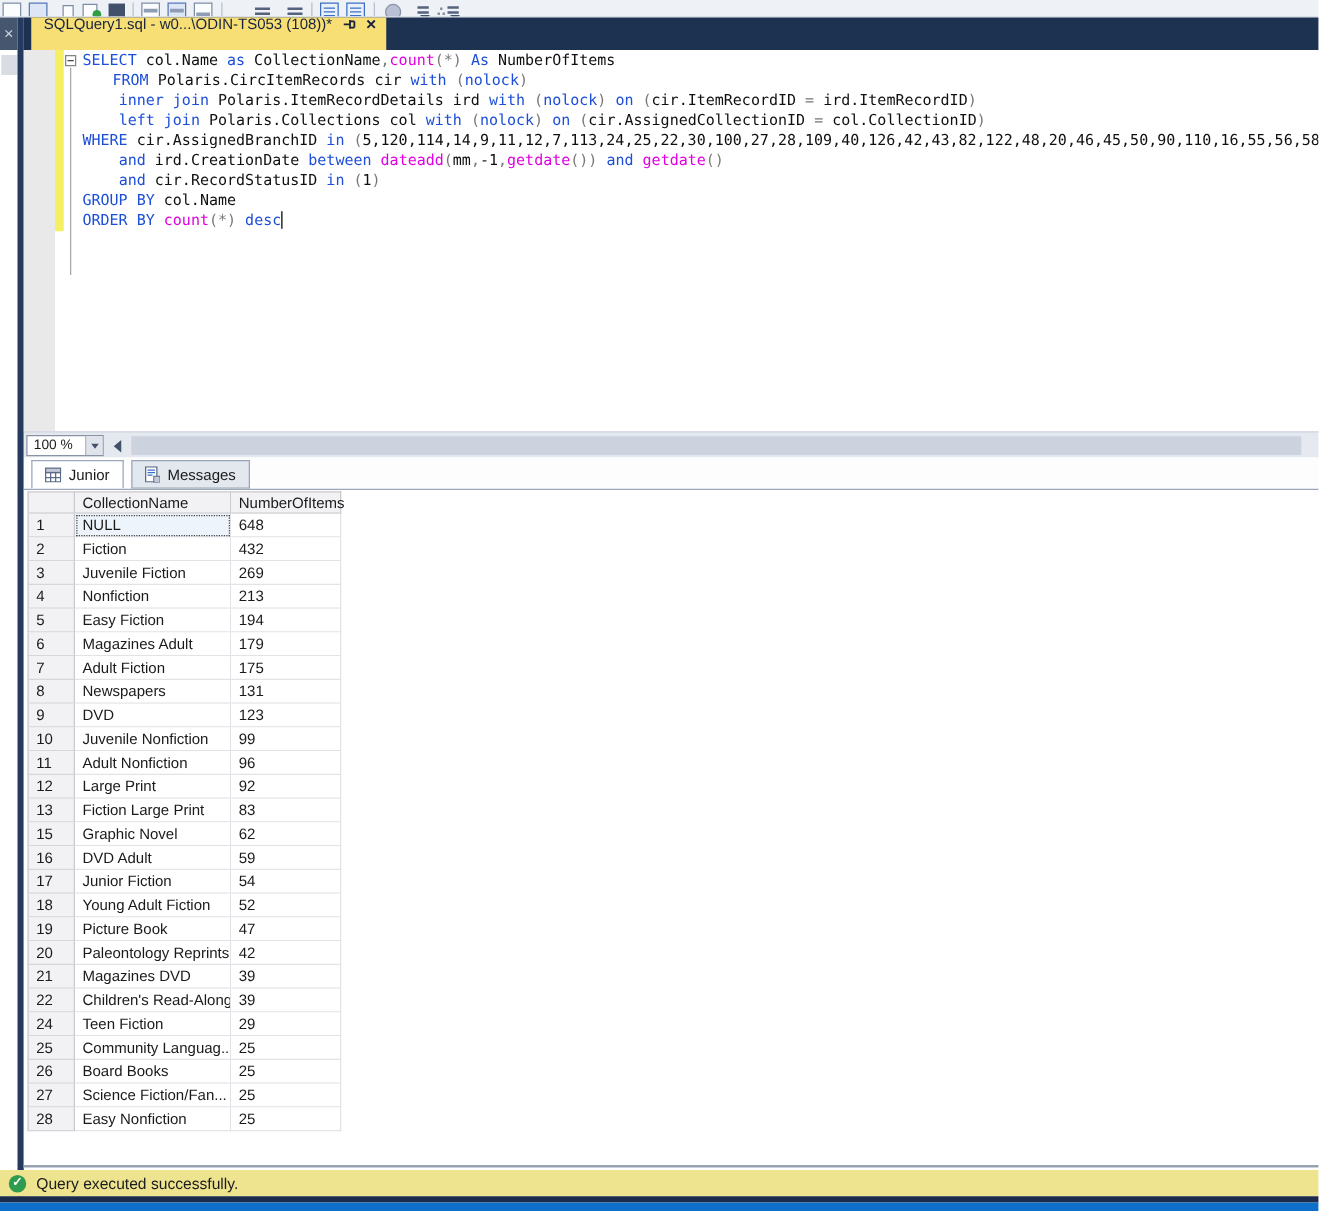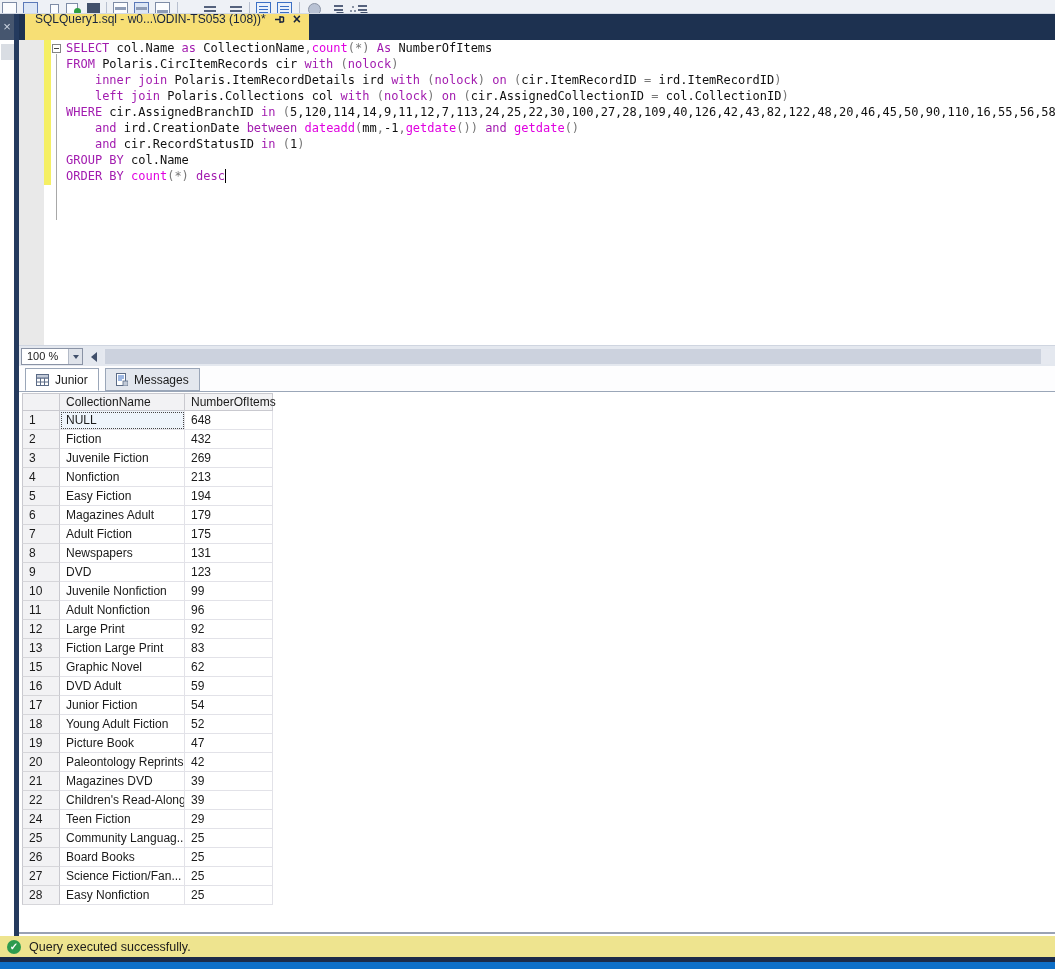--- a/index.html
+++ b/index.html
@@ -41,21 +41,21 @@
 
   
   .editor { position:absolute; left:19px; top:40px; width:1036px; height:305px; background:#ffffff; overflow:hidden; }
   .gutter { position:absolute; left:0; top:0; width:25px; height:305px; background:#e9e9e9; }
   .changebar { position:absolute; left:25px; top:0; width:7px; height:145px; background:#f5ef63; }
   .outline-box { position:absolute; left:33px; top:4px; width:9px; height:9px; border:1px solid #848484; background:#fff; }
   .outline-box::before { content:""; position:absolute; left:1px; top:3px; width:5px; height:1px; background:#444; }
   .outline-line { position:absolute; left:37px; top:14px; width:1px; height:166px; background:#a8a8a8; }
   .code { position:absolute; left:47px; top:0; font-family:"DejaVu Sans Mono","Liberation Mono",monospace; font-size:12px; }
   .code-line { position:absolute; left:0; height:16px; line-height:16px; white-space:pre; }
-  .tk-kw { color:#a21caf; }
+  .tk-kw { color:#1d4ed8; }
   .tk-fn { color:#e000e0; }
   .tk-op { color:#787878; }
   .tk-id { color:#101010; }
   .tk-num { color:#101010; }
   .caret { position:absolute; left:206px; top:129px; width:1px; height:14px; background:#000; }
 
   
   .scrollrow { position:absolute; left:19px; top:345px; width:1036px; height:21px; background:#e4e8ef; border-top:1px solid #cfd5e0; }
   .zoombox { position:absolute; left:2px; top:2px; width:62px; height:17px; background:#ffffff; border:1px solid #8a93a5; font-size:11px; line-height:15px; padding-left:5px; color:#1a1a1a; }
   .zoombox .dd { position:absolute; right:0; top:0; width:14px; height:15px; background:#dfe3ea; border-left:1px solid #b3bac7; }
@@ -138,21 +138,21 @@
     </div>
   </div>
 
   <div class="editor">
     <div class="gutter"></div>
     <div class="changebar"></div>
     <div class="outline-box"></div>
     <div class="outline-line"></div>
     <div class="code">
         <div class="code-line" style="top: 0px;"><span class="tk-kw">SELECT</span><span class="tk-id"> col.Name </span><span class="tk-kw">as</span><span class="tk-id"> CollectionName</span><span class="tk-op">,</span><span class="tk-fn">count</span><span class="tk-op">(*)</span><span class="tk-id"> </span><span class="tk-kw">As</span><span class="tk-id"> NumberOfItems</span></div>
-        <div class="code-line" style="top: 16px;"><span class="tk-kw">FROM</span><span class="tk-id"> Polaris.CircItemRecords cir </span><span class="tk-kw">with</span><span class="tk-id"> </span><span class="tk-op">(</span><span class="tk-kw">nolock</span><span class="tk-op">)</span></div>
+        <div class="code-line" style="top: 16px; margin-left: 24px;"><span class="tk-kw">FROM</span><span class="tk-id"> Polaris.CircItemRecords cir </span><span class="tk-kw">with</span><span class="tk-id"> </span><span class="tk-op">(</span><span class="tk-kw">nolock</span><span class="tk-op">)</span></div>
         <div class="code-line" style="top: 32px;"><span class="tk-id">    </span><span class="tk-kw">inner join</span><span class="tk-id"> Polaris.ItemRecordDetails ird </span><span class="tk-kw">with</span><span class="tk-id"> </span><span class="tk-op">(</span><span class="tk-kw">nolock</span><span class="tk-op">)</span><span class="tk-id"> </span><span class="tk-kw">on</span><span class="tk-id"> </span><span class="tk-op">(</span><span class="tk-id">cir.ItemRecordID </span><span class="tk-op">=</span><span class="tk-id"> ird.ItemRecordID</span><span class="tk-op">)</span></div>
         <div class="code-line" style="top: 48px;"><span class="tk-id">    </span><span class="tk-kw">left join</span><span class="tk-id"> Polaris.Collections col </span><span class="tk-kw">with</span><span class="tk-id"> </span><span class="tk-op">(</span><span class="tk-kw">nolock</span><span class="tk-op">)</span><span class="tk-id"> </span><span class="tk-kw">on</span><span class="tk-id"> </span><span class="tk-op">(</span><span class="tk-id">cir.AssignedCollectionID </span><span class="tk-op">=</span><span class="tk-id"> col.CollectionID</span><span class="tk-op">)</span></div>
         <div class="code-line" style="top: 64px;"><span class="tk-kw">WHERE</span><span class="tk-id"> cir.AssignedBranchID </span><span class="tk-kw">in</span><span class="tk-id"> </span><span class="tk-op">(</span><span class="tk-num">5,120,114,14,9,11,12,7,113,24,25,22,30,100,27,28,109,40,126,42,43,82,122,48,20,46,45,50,90,110,16,55,56,58,111,</span></div>
         <div class="code-line" style="top: 80px;"><span class="tk-id">    </span><span class="tk-kw">and</span><span class="tk-id"> ird.CreationDate </span><span class="tk-kw">between</span><span class="tk-id"> </span><span class="tk-fn">dateadd</span><span class="tk-op">(</span><span class="tk-id">mm</span><span class="tk-op">,</span><span class="tk-num">-1</span><span class="tk-op">,</span><span class="tk-fn">getdate</span><span class="tk-op">())</span><span class="tk-id"> </span><span class="tk-kw">and</span><span class="tk-id"> </span><span class="tk-fn">getdate</span><span class="tk-op">()</span></div>
         <div class="code-line" style="top: 96px;"><span class="tk-id">    </span><span class="tk-kw">and</span><span class="tk-id"> cir.RecordStatusID </span><span class="tk-kw">in</span><span class="tk-id"> </span><span class="tk-op">(</span><span class="tk-num">1</span><span class="tk-op">)</span></div>
         <div class="code-line" style="top: 112px;"><span class="tk-kw">GROUP BY</span><span class="tk-id"> col.Name</span></div>
         <div class="code-line" style="top: 128px;"><span class="tk-kw">ORDER BY</span><span class="tk-id"> </span><span class="tk-fn">count</span><span class="tk-op">(*)</span><span class="tk-id"> </span><span class="tk-kw">desc</span></div>
       </div>
     <div class="caret"></div>
   </div>

